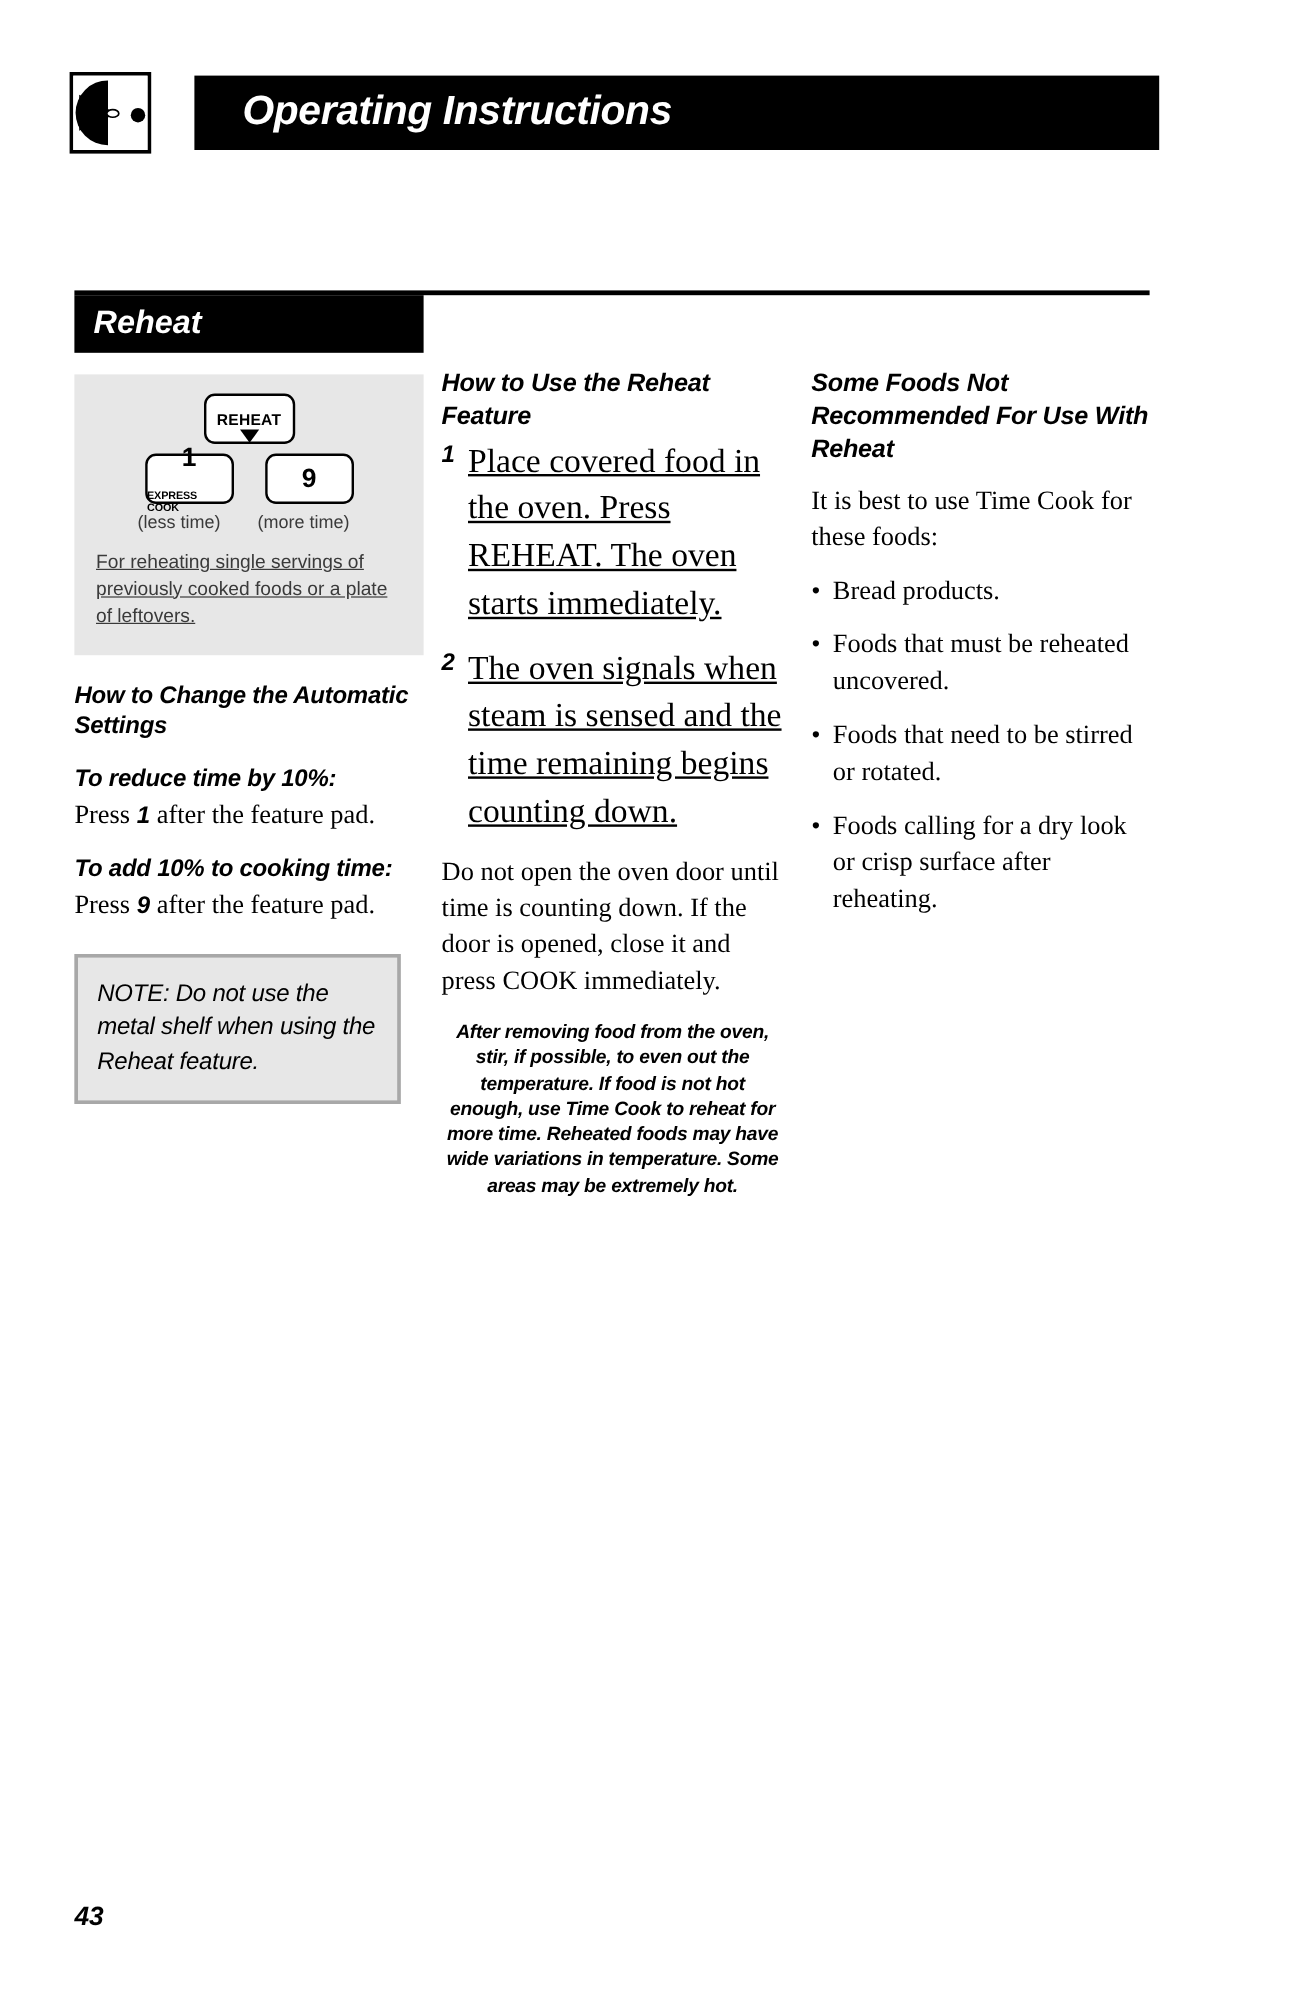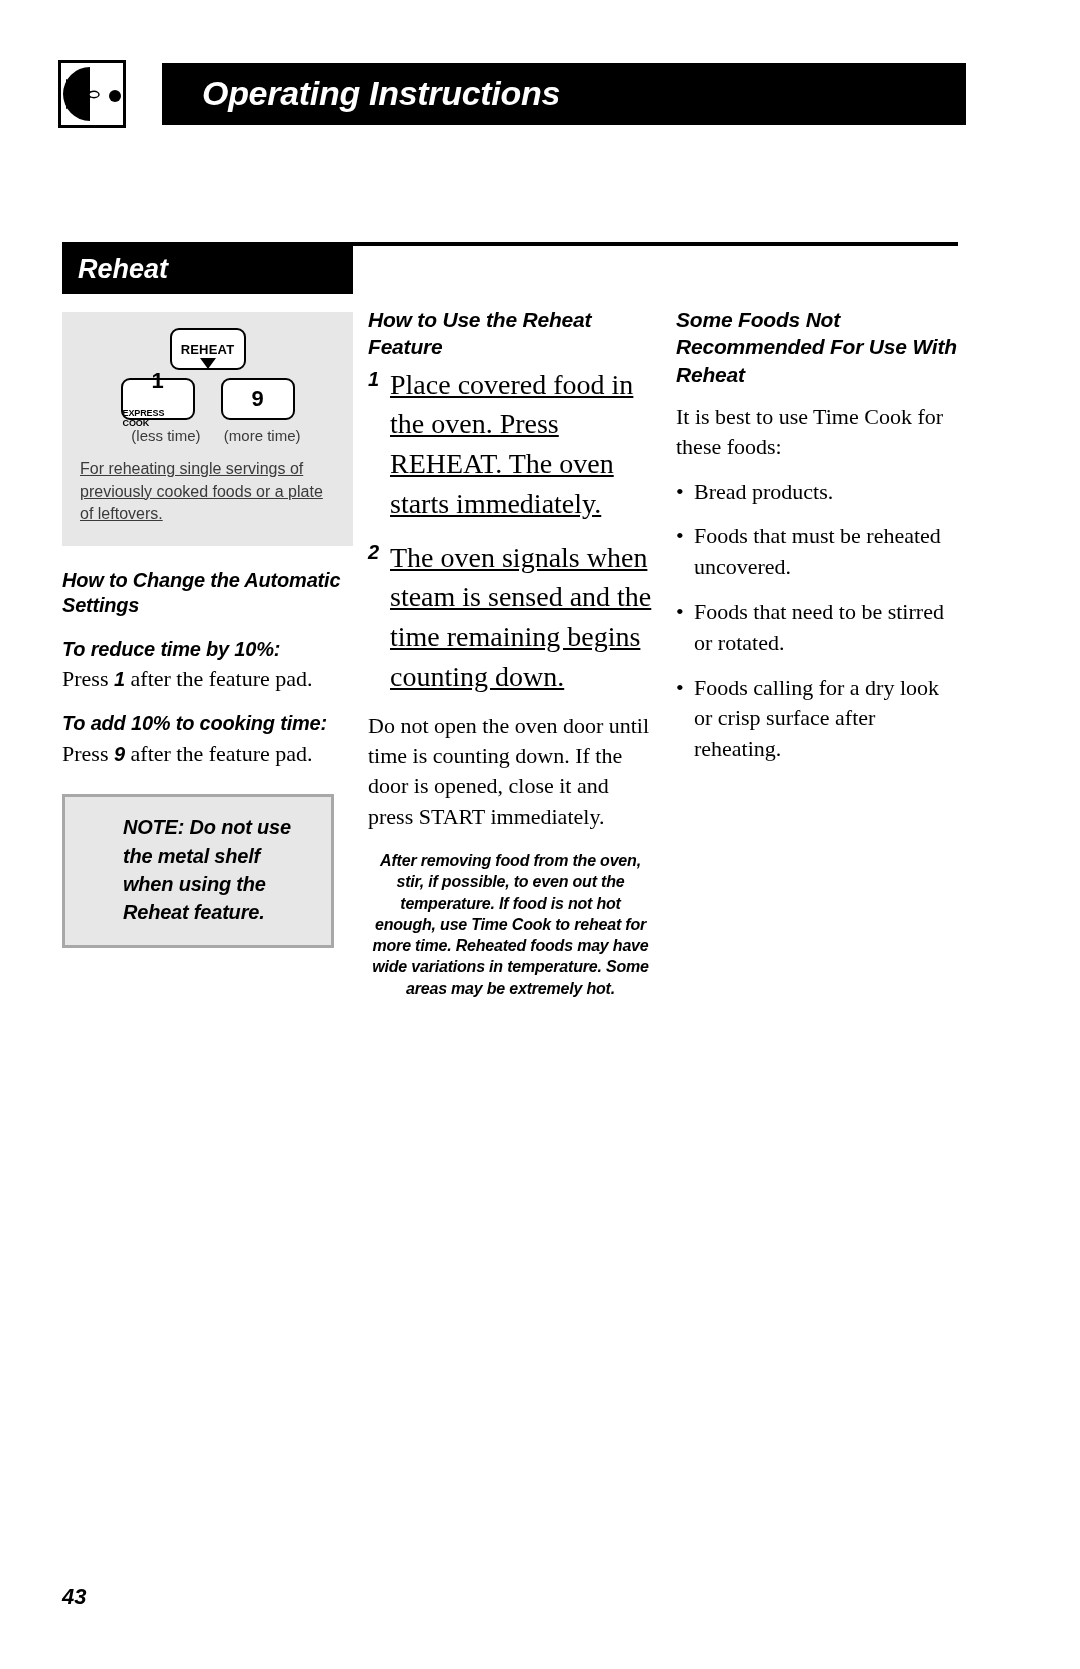--- a/index.html
+++ b/index.html
@@ -178,21 +178,21 @@
     margin-top: 16px;
   }
   .pad-captions {
     display: flex;
     justify-content: center;
     gap: 14px;
     margin-top: 7px;
   }
   .pad-captions span {
     width: 86px;
-    text-align: right;
+    text-align: left;
     font-family: "Liberation Sans", sans-serif;
     font-size: 15px;
     color: #3a3a3a;
   }
   .panel-desc {
     margin-top: 14px;
     font-family: "Liberation Sans", sans-serif;
     font-size: 16px;
     line-height: 1.42;
     color: #3a3a3a;
@@ -239,26 +239,25 @@
   .note-box {
     margin-top: 26px;
     width: 272px;
     border: 3px solid #a8a8a8;
     background: #e7e7e7;
     box-sizing: border-box;
     padding: 16px 16px 18px 16px;
   }
   .note-text {
     font-family: "Liberation Sans", sans-serif;
-    font-weight: bold;
+    font-weight: normal;
     font-style: italic;
     font-size: 20px;
     line-height: 1.42;
     letter-spacing: -0.2px;
-    margin-left: 42px;
   }
 
   
   .num-item {
     display: flex;
     margin-top: 4px;
   }
   .num-item .n {
     font-family: "Liberation Sans", sans-serif;
     font-weight: bold;
@@ -398,21 +397,21 @@
     <div class="num-item">
       <div class="n">1</div>
       <div class="t">Place covered food in the oven. Press REHEAT. The oven starts immediately.</div>
     </div>
 
     <div class="num-item second">
       <div class="n">2</div>
       <div class="t">The oven signals when steam is sensed and the time remaining begins counting down.</div>
     </div>
 
-    <div class="body-serif mt-14">Do not open the oven door until time is counting down. If the door is opened, close it and press START immediately.</div>
+    <div class="body-serif mt-14">Do not open the oven door until time is counting down. If the door is opened, close it and press COOK immediately.</div>
 
     <div class="bold-sans-para mt-18">After removing food from the oven, stir, if possible, to even out the temperature. If food is not hot enough, use Time Cook to reheat for more time. Reheated foods may have wide variations in temperature. Some areas may be extremely hot.</div>
   </div>
 
   <div class="col-right">
 
     <div class="h-sans-lg">Some Foods Not Recommended For Use With Reheat</div>
 
     <div class="body-serif mt-14">It is best to use Time Cook for these foods:</div>
 

